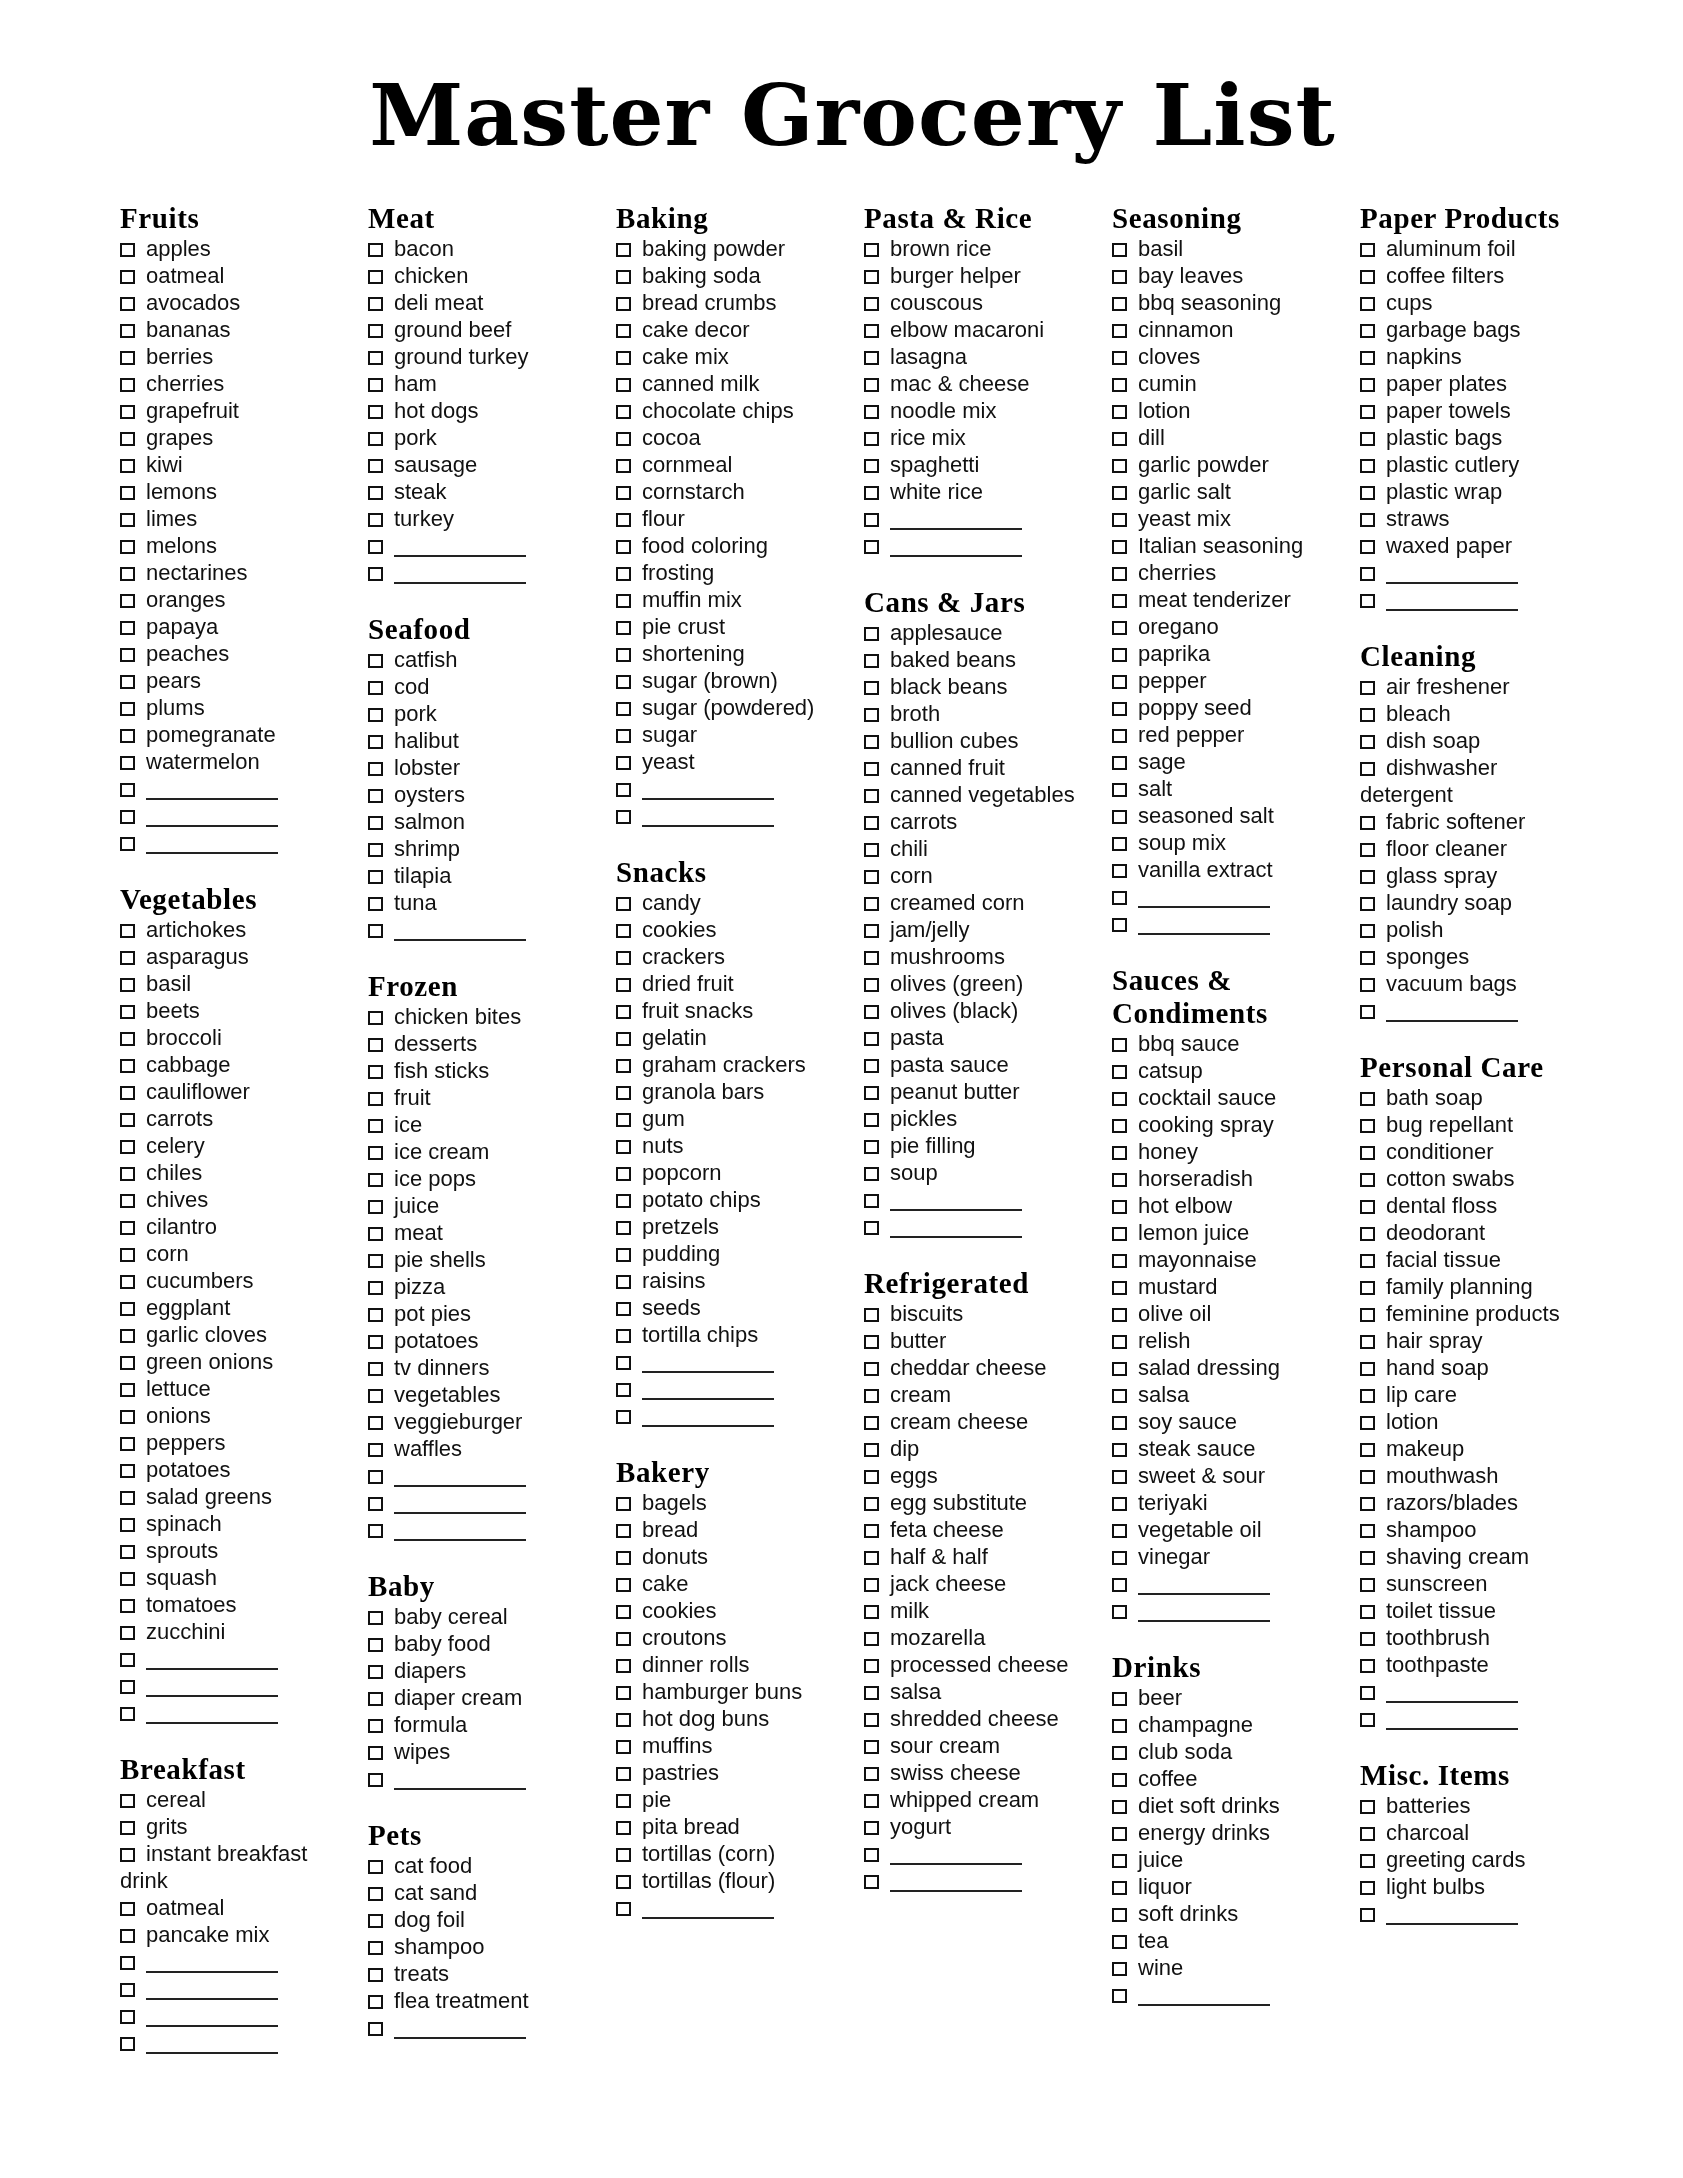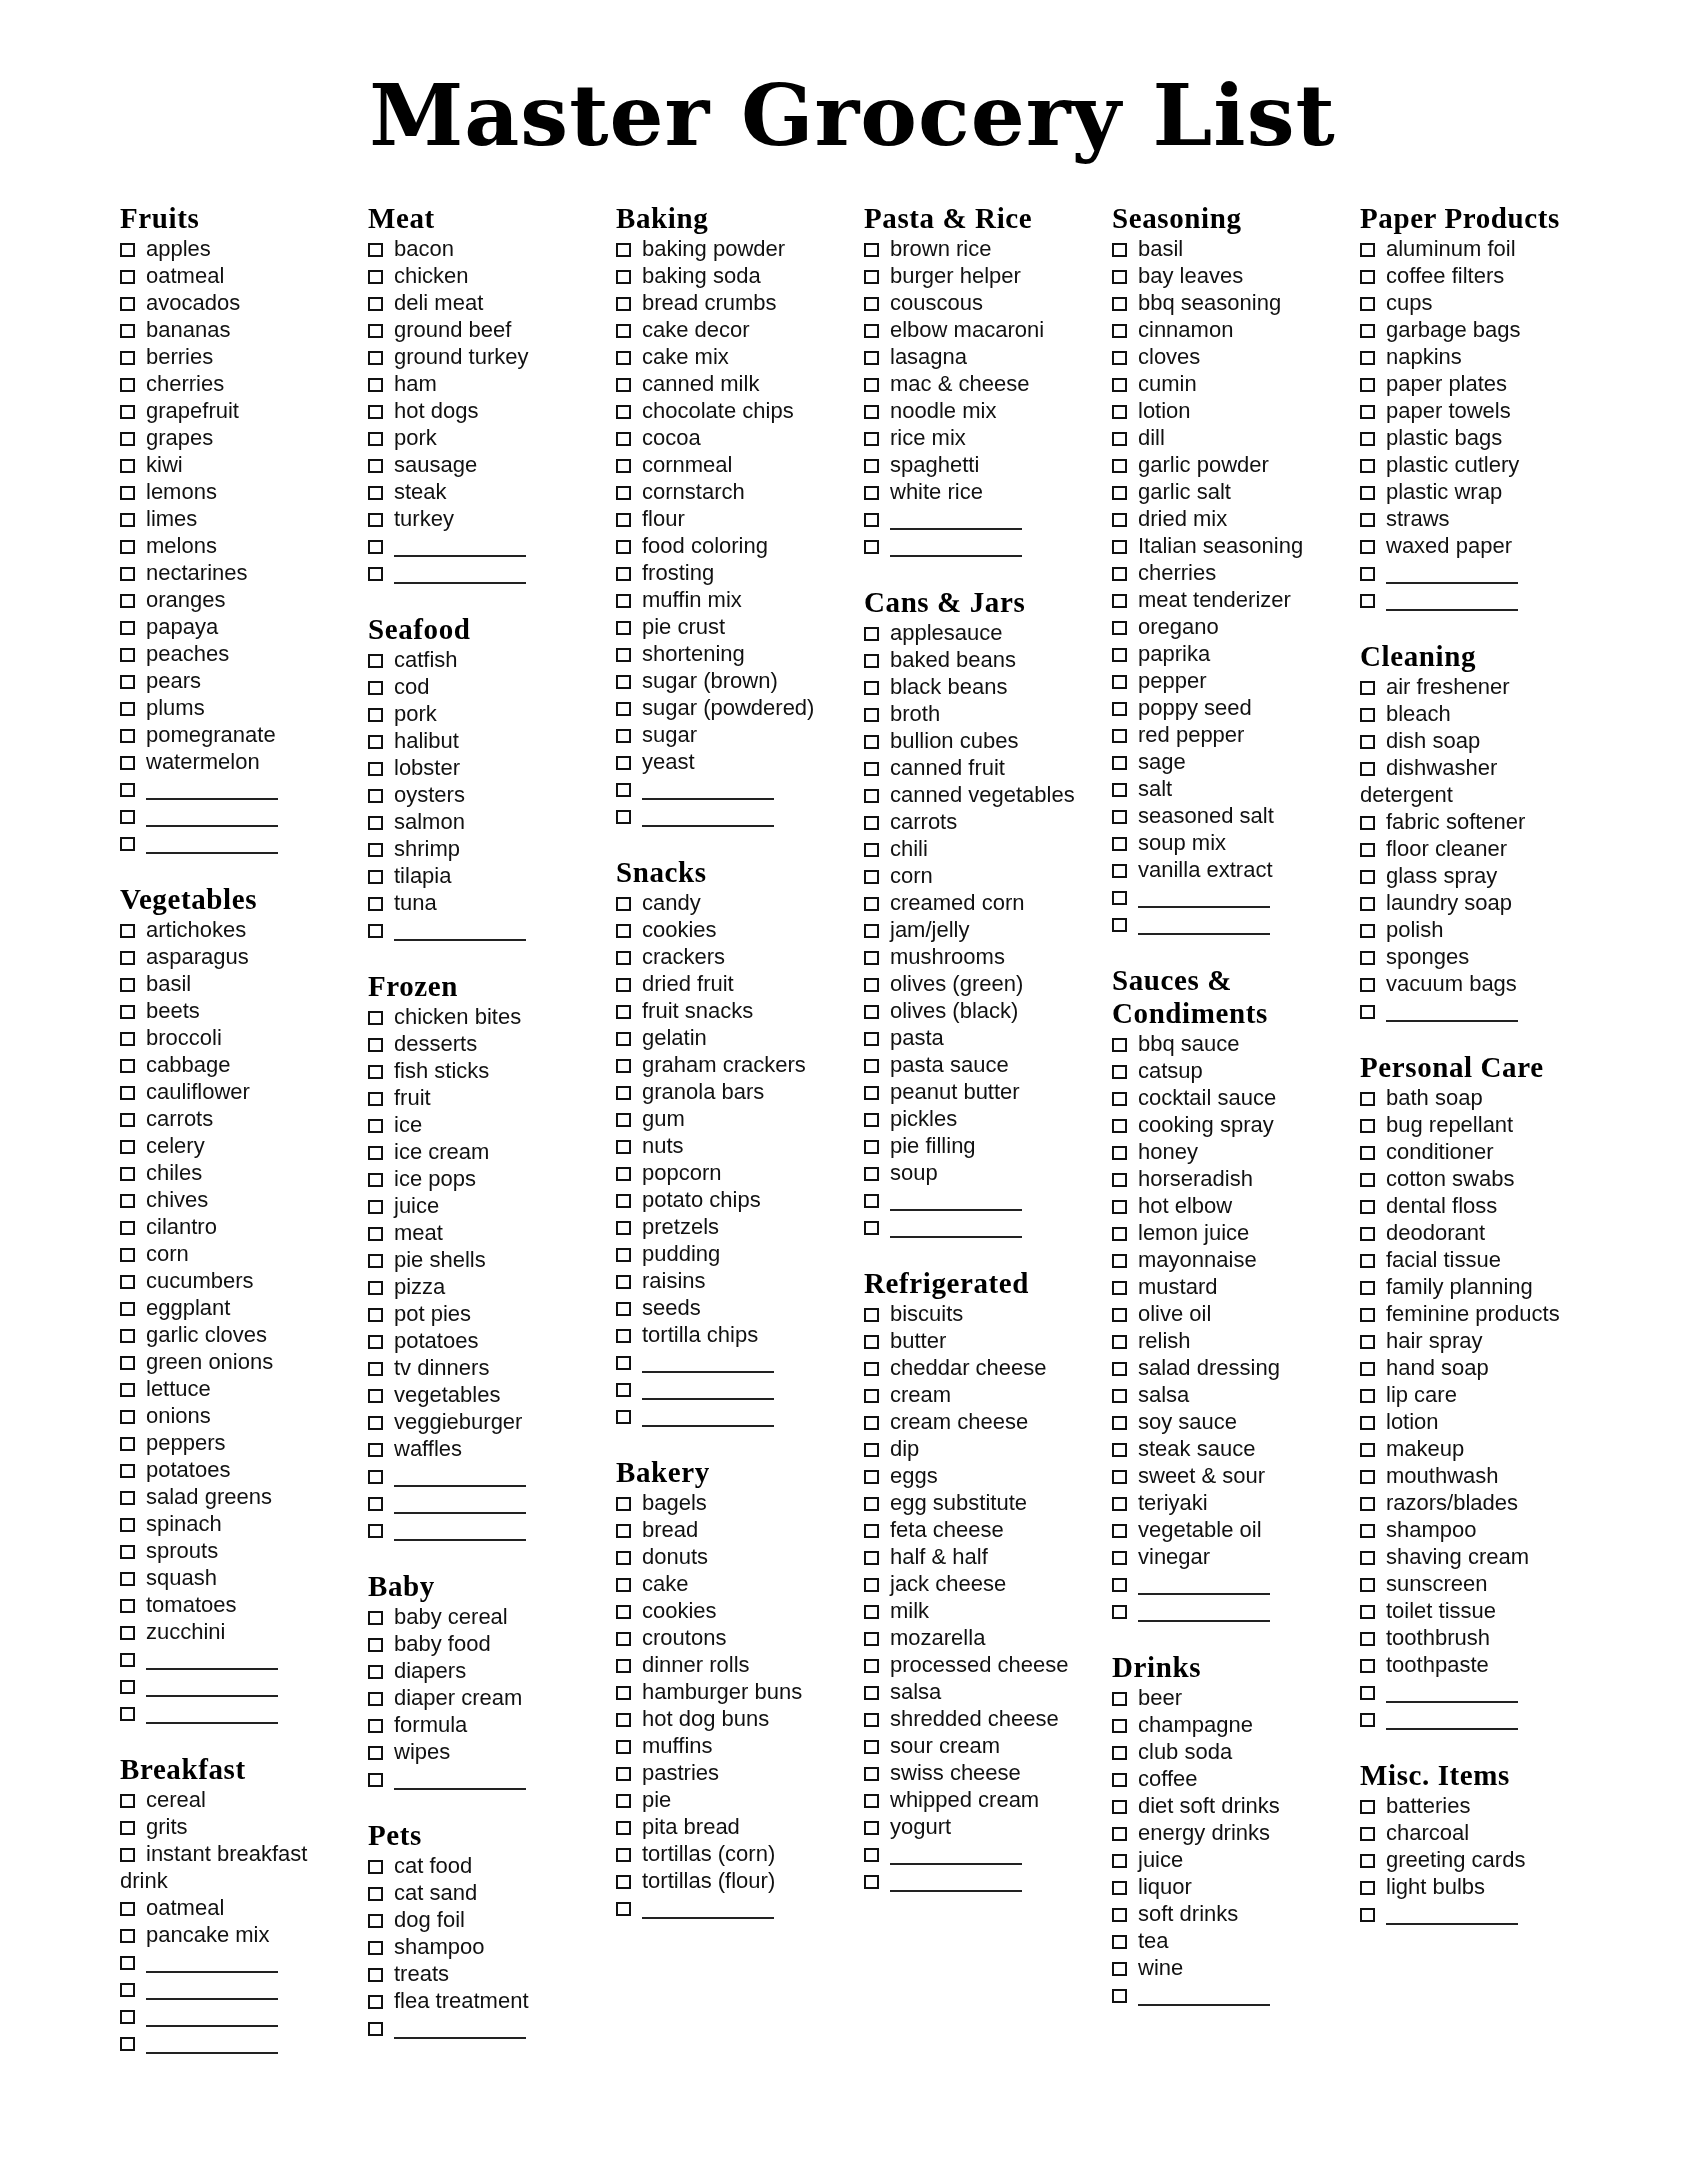--- a/index.html
+++ b/index.html
@@ -328,21 +328,21 @@
         <div class="item"><span class="box"></span><span>basil</span></div>
         <div class="item"><span class="box"></span><span>bay leaves</span></div>
         <div class="item"><span class="box"></span><span>bbq seasoning</span></div>
         <div class="item"><span class="box"></span><span>cinnamon</span></div>
         <div class="item"><span class="box"></span><span>cloves</span></div>
         <div class="item"><span class="box"></span><span>cumin</span></div>
         <div class="item"><span class="box"></span><span>lotion</span></div>
         <div class="item"><span class="box"></span><span>dill</span></div>
         <div class="item"><span class="box"></span><span>garlic powder</span></div>
         <div class="item"><span class="box"></span><span>garlic salt</span></div>
-        <div class="item"><span class="box"></span><span>dried mix</span></div>
+        <div class="item"><span class="box"></span><span>yeast mix</span></div>
         <div class="item"><span class="box"></span><span>Italian seasoning</span></div>
         <div class="item"><span class="box"></span><span>cherries</span></div>
         <div class="item"><span class="box"></span><span>meat tenderizer</span></div>
         <div class="item"><span class="box"></span><span>oregano</span></div>
         <div class="item"><span class="box"></span><span>paprika</span></div>
         <div class="item"><span class="box"></span><span>pepper</span></div>
         <div class="item"><span class="box"></span><span>poppy seed</span></div>
         <div class="item"><span class="box"></span><span>red pepper</span></div>
         <div class="item"><span class="box"></span><span>sage</span></div>
         <div class="item"><span class="box"></span><span>salt</span></div>

